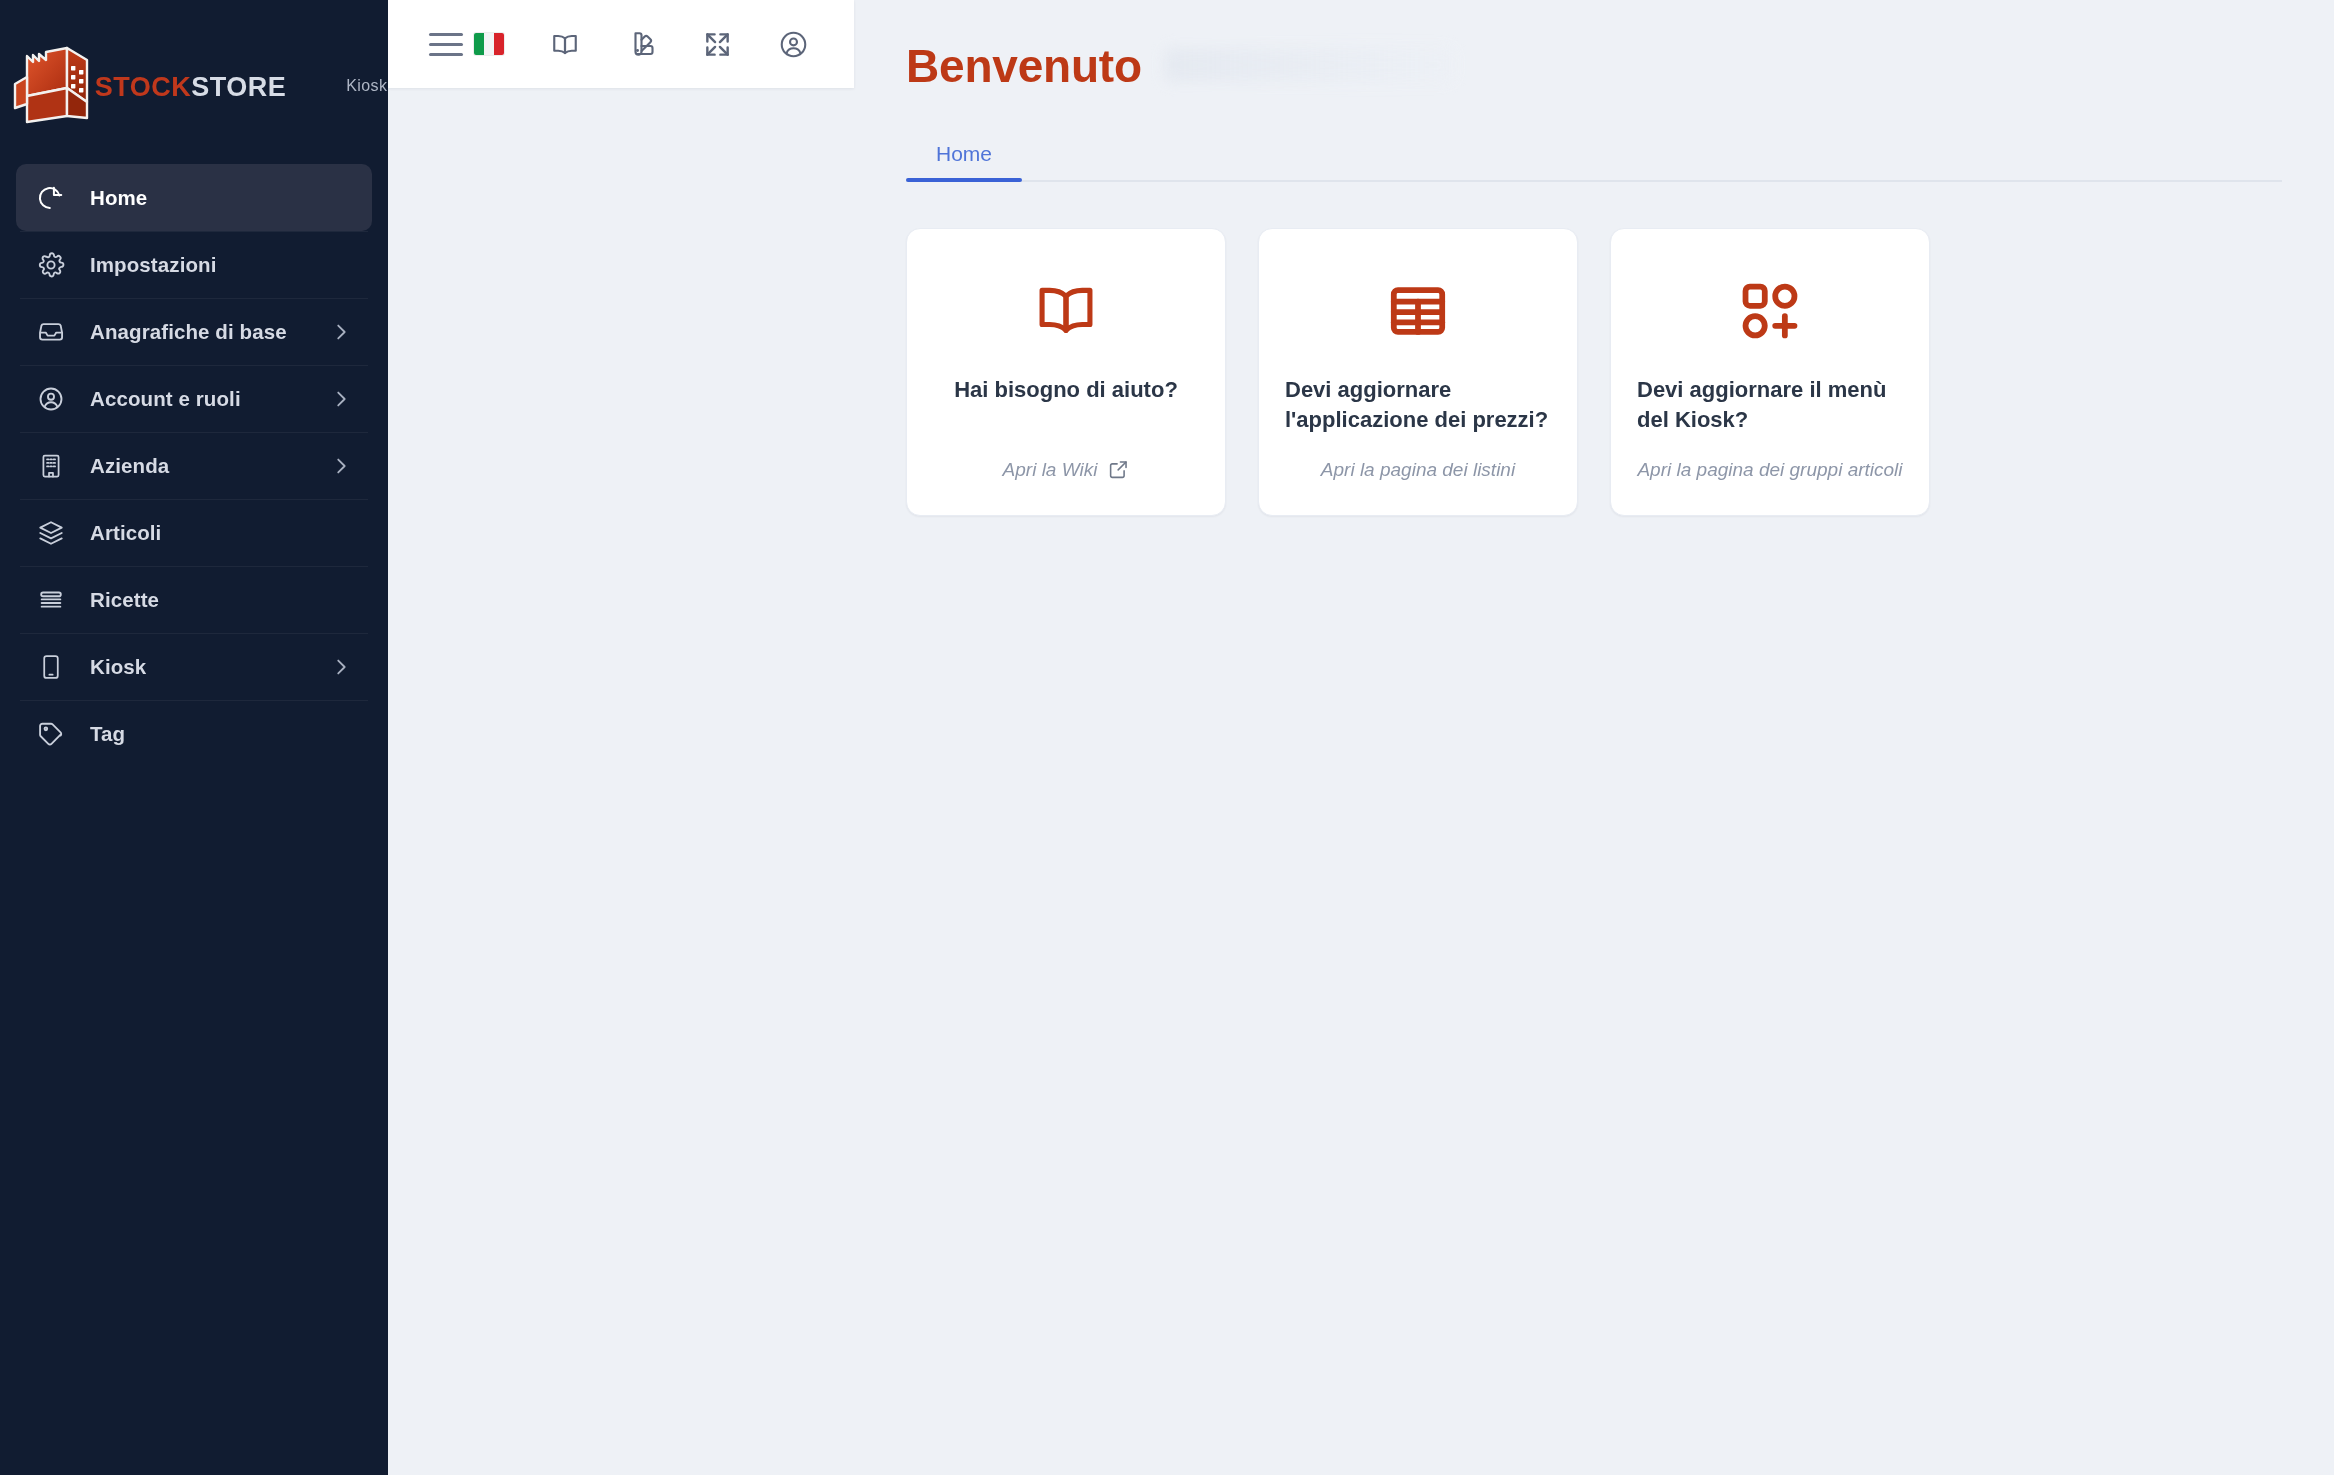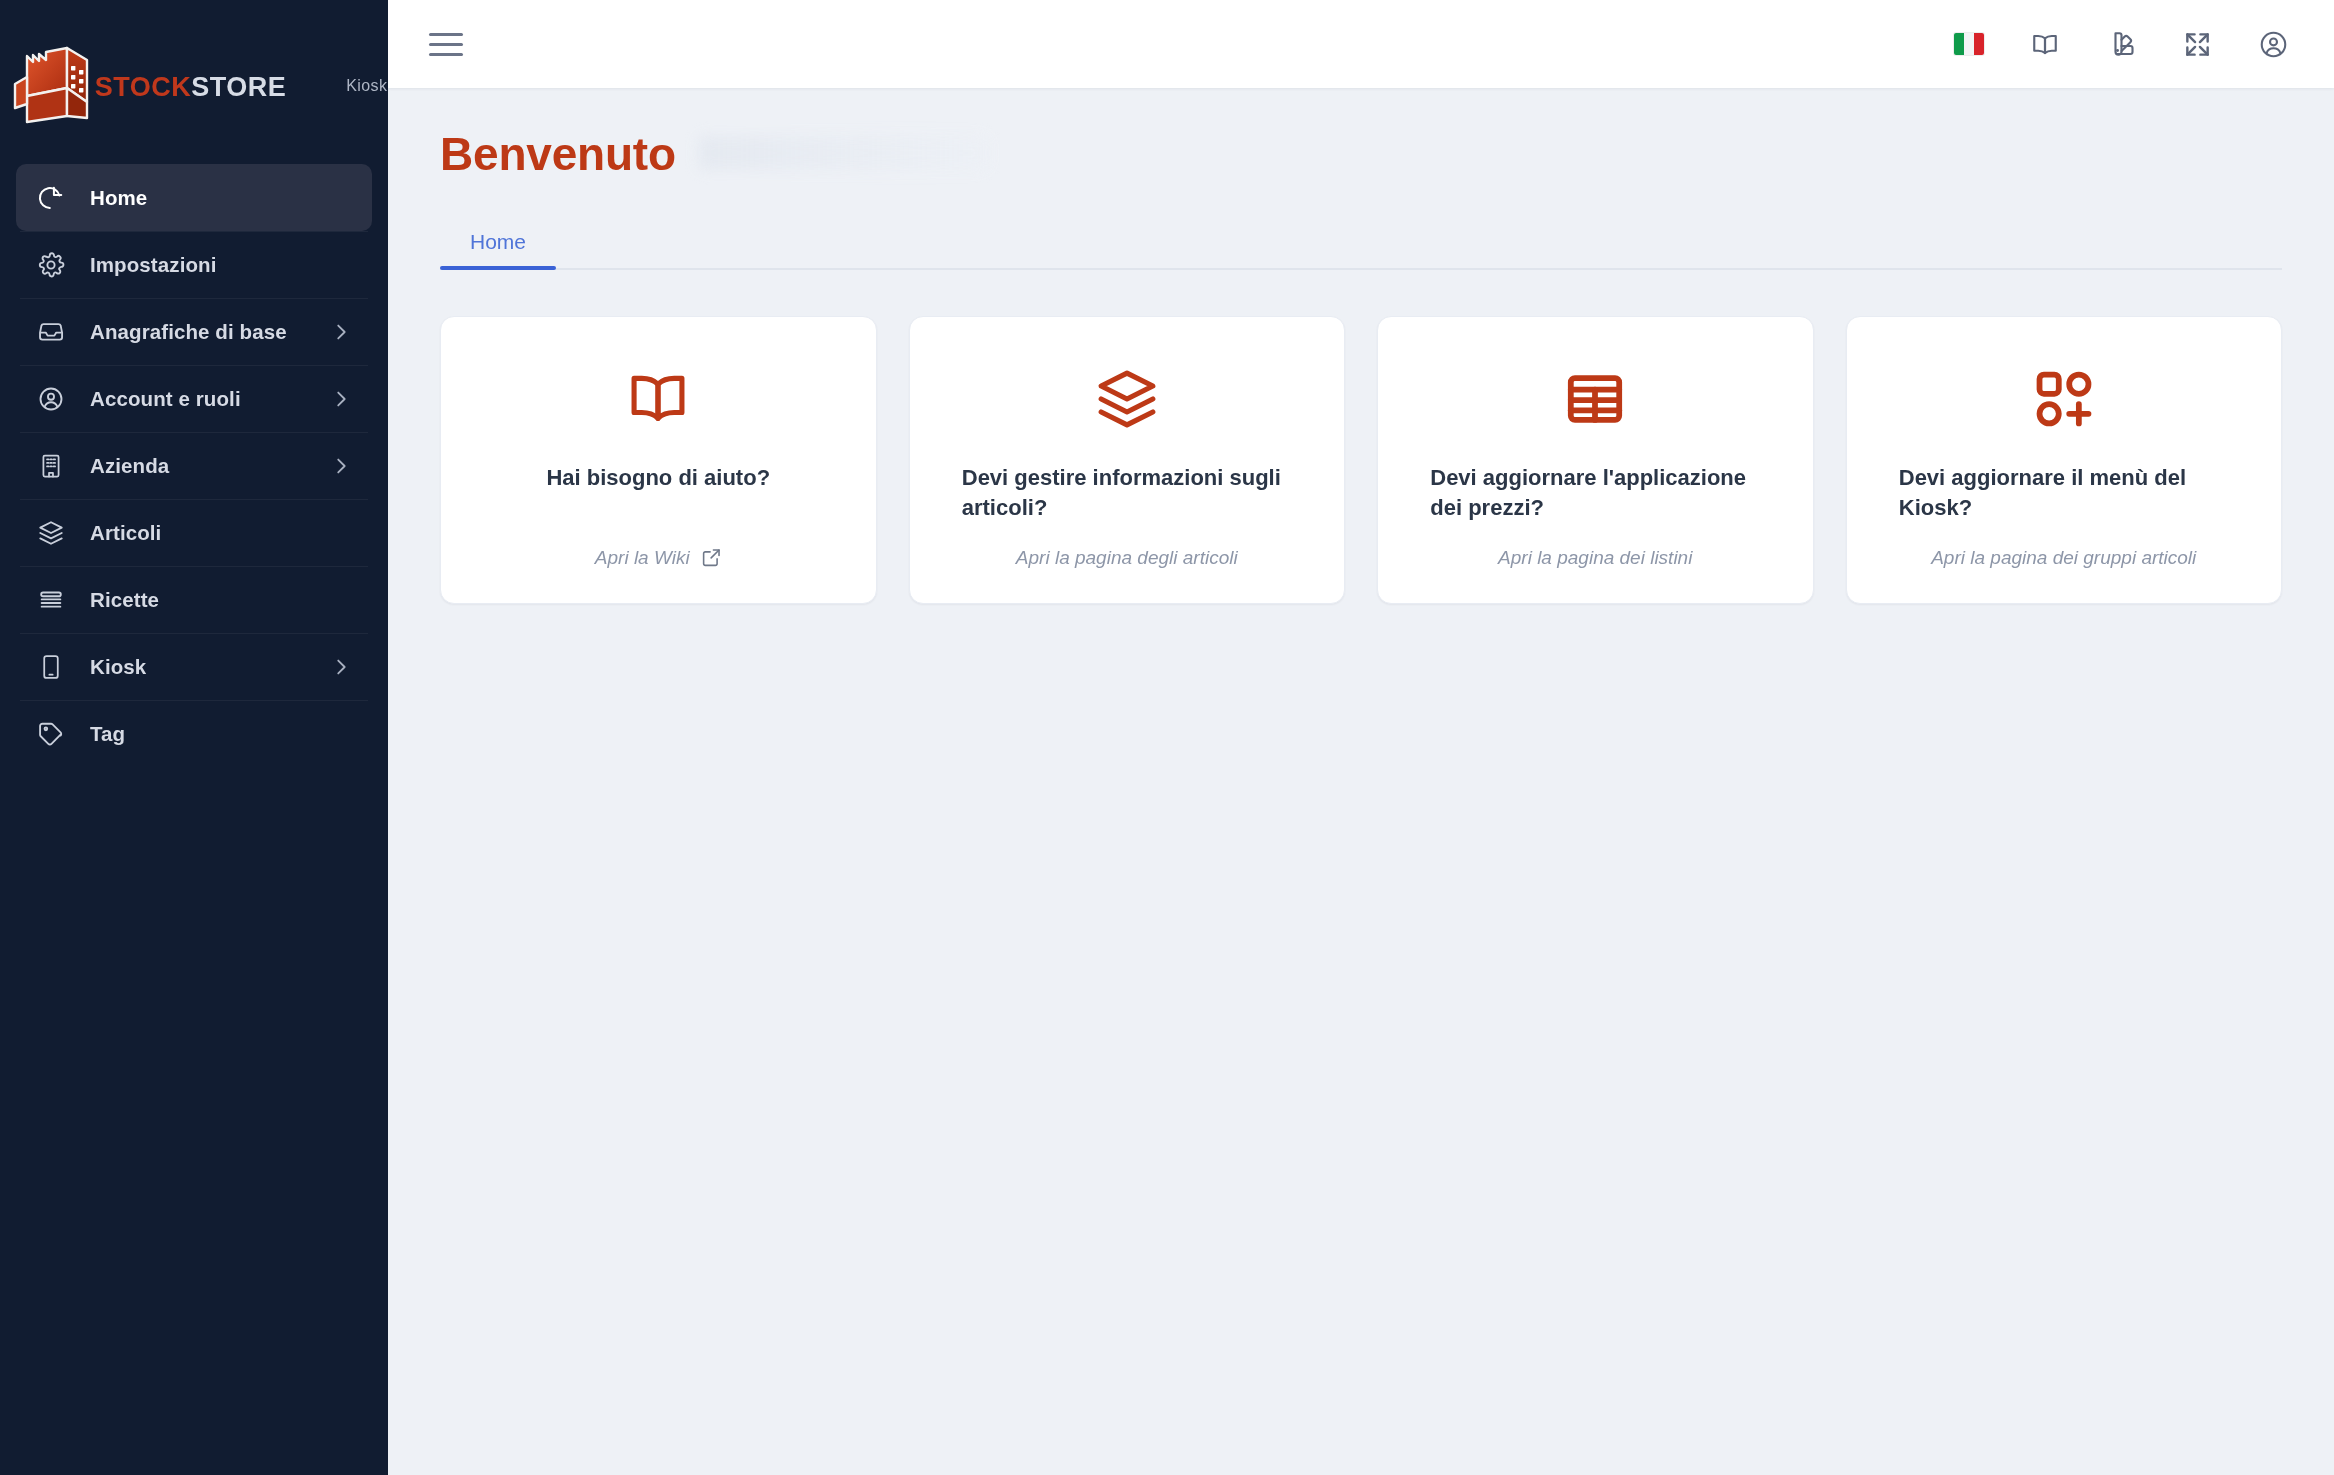--- a/index.html
+++ b/index.html
@@ -61,21 +61,21 @@
     margin-right: 22px; color: #c9cfdb;
   }
   .nav-item.active .ico { color: #ffffff; }
   .nav-item .lbl {
     font-size: 20.5px; font-weight: 700; letter-spacing: .1px;
     white-space: nowrap;
   }
   .nav-item .chev { margin-left: auto; color: #a9b1c1; display: flex; }
 
   
-  #main { flex: 1; display: flex; flex-direction: column; min-width: 0; }
+  #main { flex: 1; display: flex; min-width: 0; }
 
   #topbar {
     height: 88px; background: #ffffff;
     display: flex; align-items: center;
     padding: 0 40px 0 36px;
     box-shadow: 0 1px 3px rgba(16,24,40,.07);
     position: relative; z-index: 3;
   }
   #hamburger {
     width: 44px; height: 44px; cursor: pointer;
@@ -401,33 +401,20 @@
             <span class="ext">
               <svg width="21" height="21" viewBox="0 0 24 24" fill="none" stroke="currentColor" stroke-width="1.8" stroke-linecap="round" stroke-linejoin="round">
                 <path d="M14.2 3.4h6.4v6.4"></path>
                   <path d="M20.6 3.4 11.6 12.4"></path>
                 <path d="M18.4 13.6v5.6a1.8 1.8 0 0 1-1.8 1.8H4.8A1.8 1.8 0 0 1 3 19.2V7.4a1.8 1.8 0 0 1 1.8-1.8h5.6"></path>
               </svg>
             </span>
           </div>
         </article>
 
-        <article class="card">
-          <div class="card-ico">
-            <svg width="66" height="66" viewBox="0 0 24 24" fill="none" stroke="currentColor" stroke-width="1.85" stroke-linecap="round" stroke-linejoin="round">
-              <path d="M12 2.6 2.6 7.3 12 12l9.4-4.7z"></path>
-                <path d="M2.6 12 12 16.7 21.4 12"></path>
-                <path d="M2.6 16.7 12 21.4l9.4-4.7"></path>
-            </svg>
-          </div>
-          <h3 class="card-title">Devi gestire informazioni sugli articoli?</h3>
-          <div class="card-link">
-            <span>Apri la pagina degli articoli</span>
-          </div>
-        </article>
 
         <article class="card">
           <div class="card-ico">
             <svg width="66" height="66" viewBox="0 0 24 24" fill="none" stroke="currentColor" stroke-width="2.1" stroke-linecap="round" stroke-linejoin="round">
               <rect x="3.2" y="4.4" width="17.6" height="15.2" rx="1.5"></rect>
               <path d="M3.2 8.6h17.6"></path>
                 <path d="M3.2 12.4h17.6"></path>
                 <path d="M3.2 16.1h17.6"></path>
               <path d="M12 8.6v11"></path>
             </svg>

